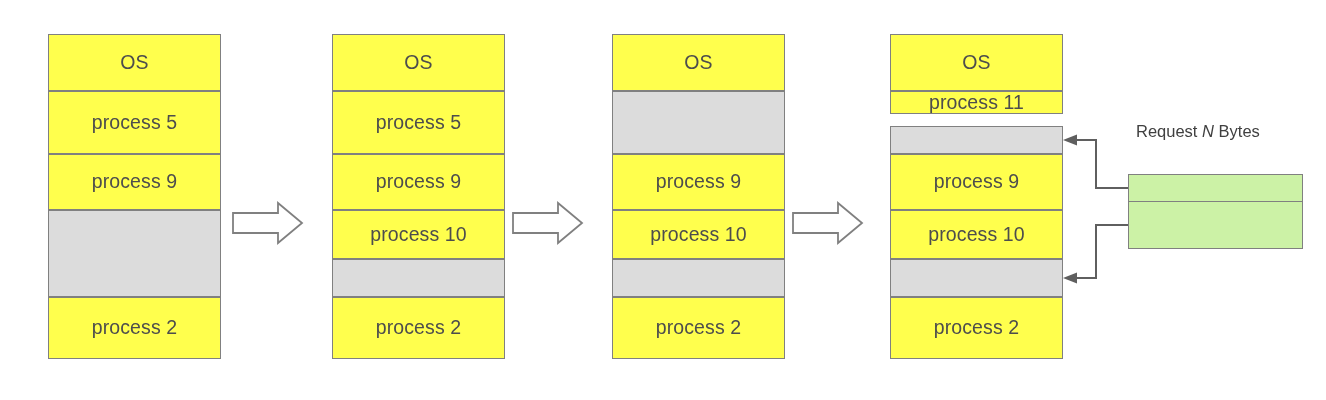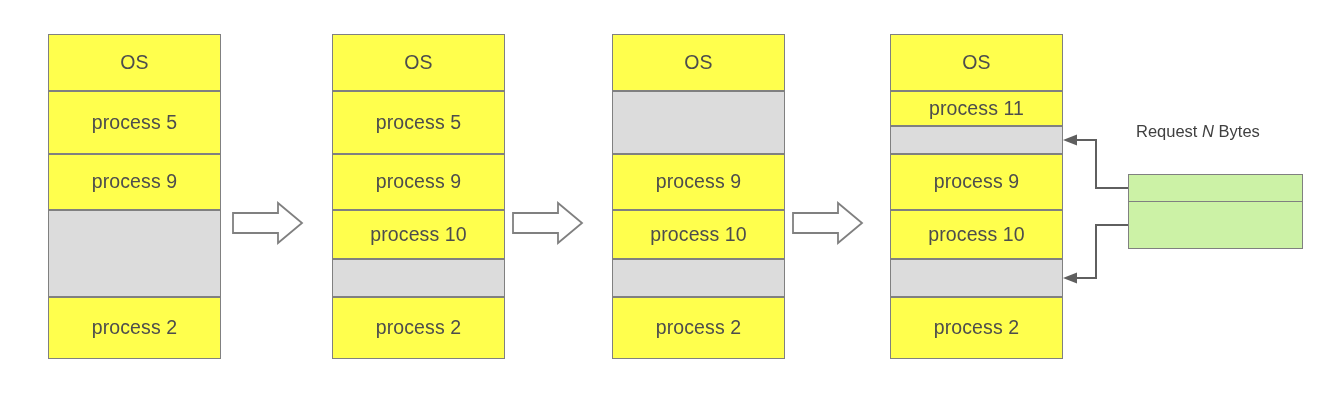--- a/index.html
+++ b/index.html
@@ -150,21 +150,21 @@
     </div>
     <div class="mem-block used" style="top:290px; height:62px;">
       <span class="blk-label">process 2</span>
     </div>
   </div>
 
   <div class="mem-column" style="left:890px; top:0;">
     <div class="mem-block used" style="top:27px; height:57px;">
       <span class="blk-label">OS</span>
     </div>
-    <div class="mem-block used" style="top:84px; height:35px;">
+    <div class="mem-block used" style="top:84px; height:23px;">
       <span class="blk-label">process 11</span>
     </div>
     <div class="mem-block free" style="top:119px; height:28px;">
       <span class="blk-label"></span>
     </div>
     <div class="mem-block used" style="top:147px; height:56px;">
       <span class="blk-label">process 9</span>
     </div>
     <div class="mem-block used" style="top:203px; height:49px;">
       <span class="blk-label">process 10</span>

